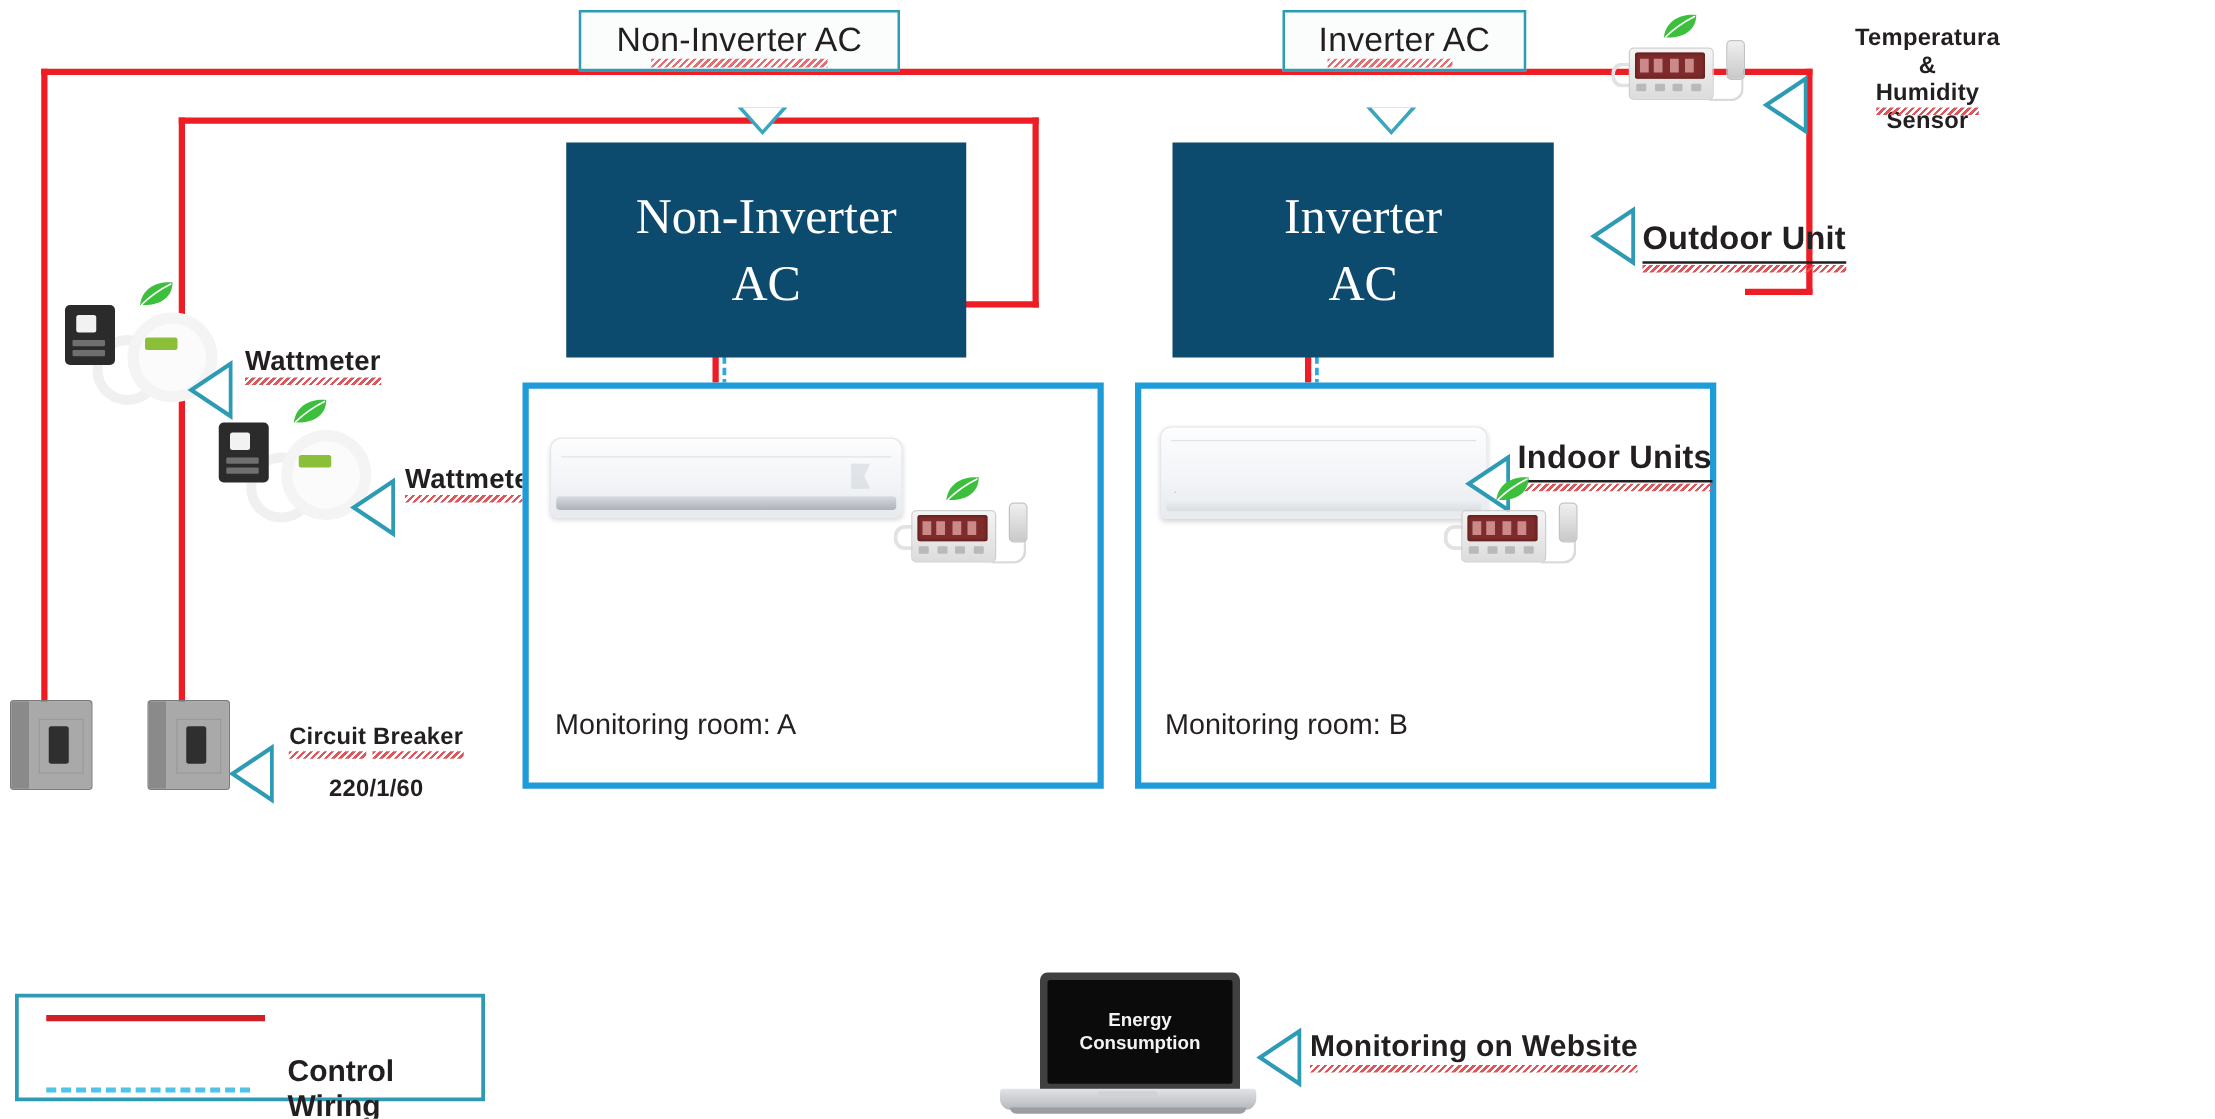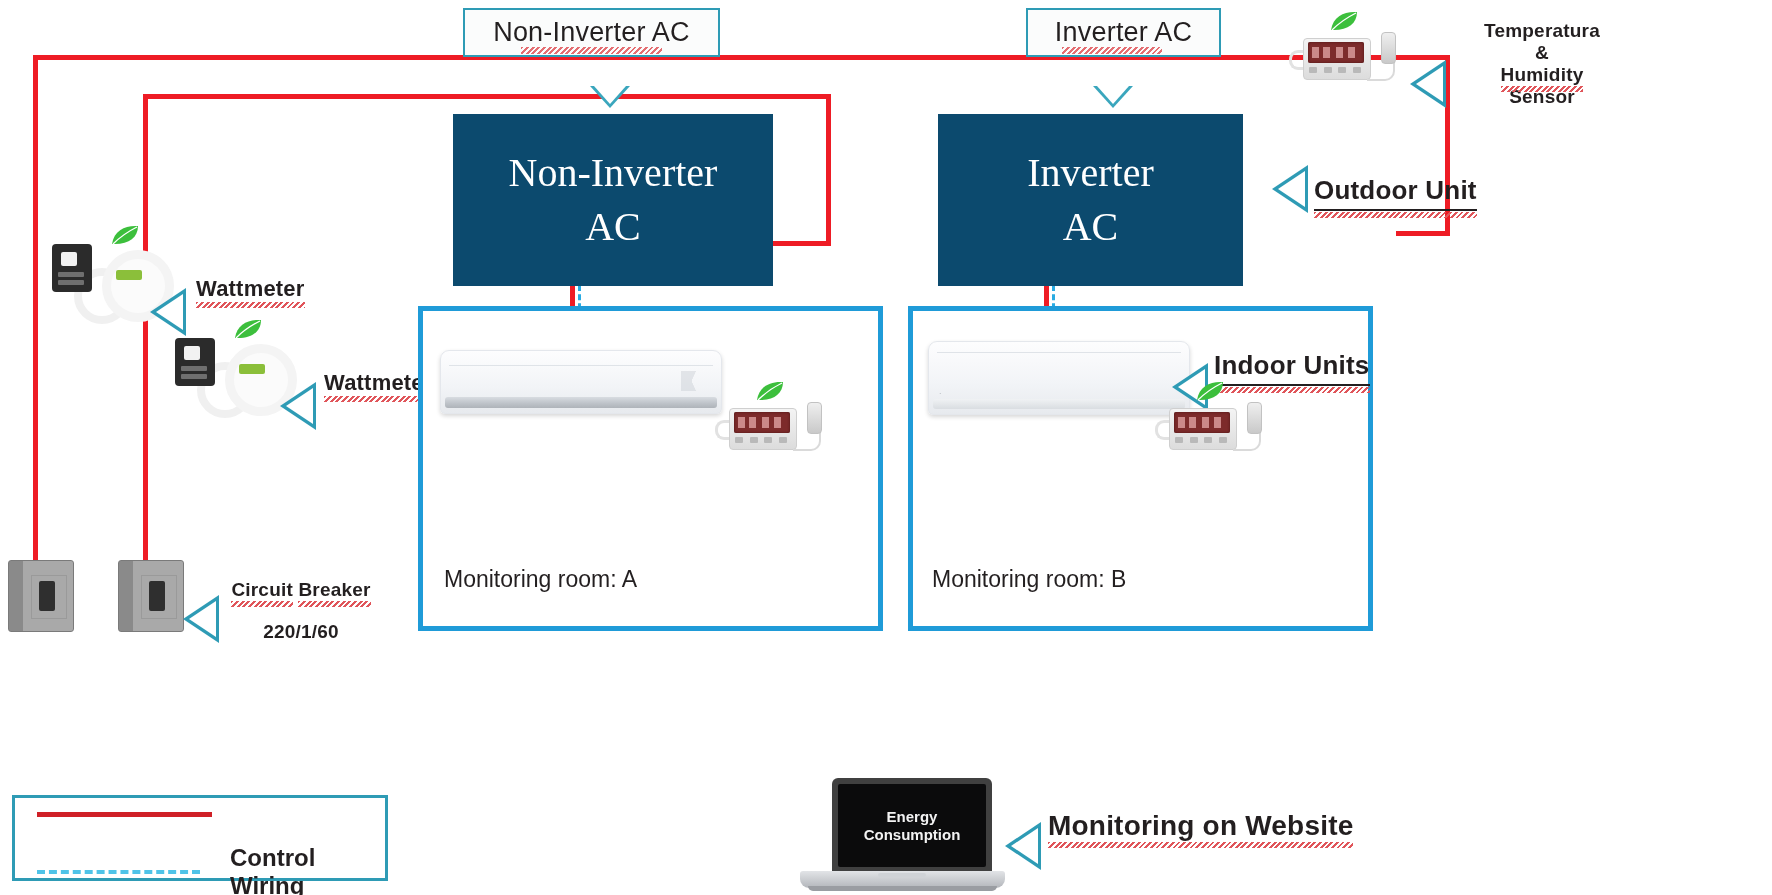--- a/index.html
+++ b/index.html
@@ -109,21 +109,21 @@
   .cb .sw{position:absolute;left:30px;top:20px;width:16px;height:30px;
       background:#2f2f2f;border-radius:2px;}
   .cb .slot{position:absolute;left:22px;top:14px;width:34px;height:42px;
       border:1px solid #9a9a9a;}
 
   
   .clabel{position:absolute;font-size:22px;color:#231f20;font-weight:700;
       white-space:nowrap;letter-spacing:.2px;}
   .clabel.sm{font-size:19px;}
   .clabel.lg{font-size:26px;}
-  .clabel.mid{font-size:28px;}
+  .clabel.mid{font-size:24px;margin-top:14px;}
   .underline-red{position:absolute;left:0;right:0;bottom:-6px;height:6px;
       background-image:repeating-linear-gradient(135deg,#e0555a 0 2px,transparent 2px 4px);}
   .ul-solid{position:absolute;left:0;right:0;bottom:-5px;height:2px;background:#231f20;}
   .ctr{text-align:center;}
 
   
   .legend{position:absolute;border:3px solid #2e9bb5;background:#ffffff;}
   .legend-row{position:absolute;display:flex;align-items:center;}
   .leg-solid{width:175px;height:5px;background:#cf2027;}
   .leg-dash{width:175px;height:0;border-top:4px dashed #4fc3e8;}

